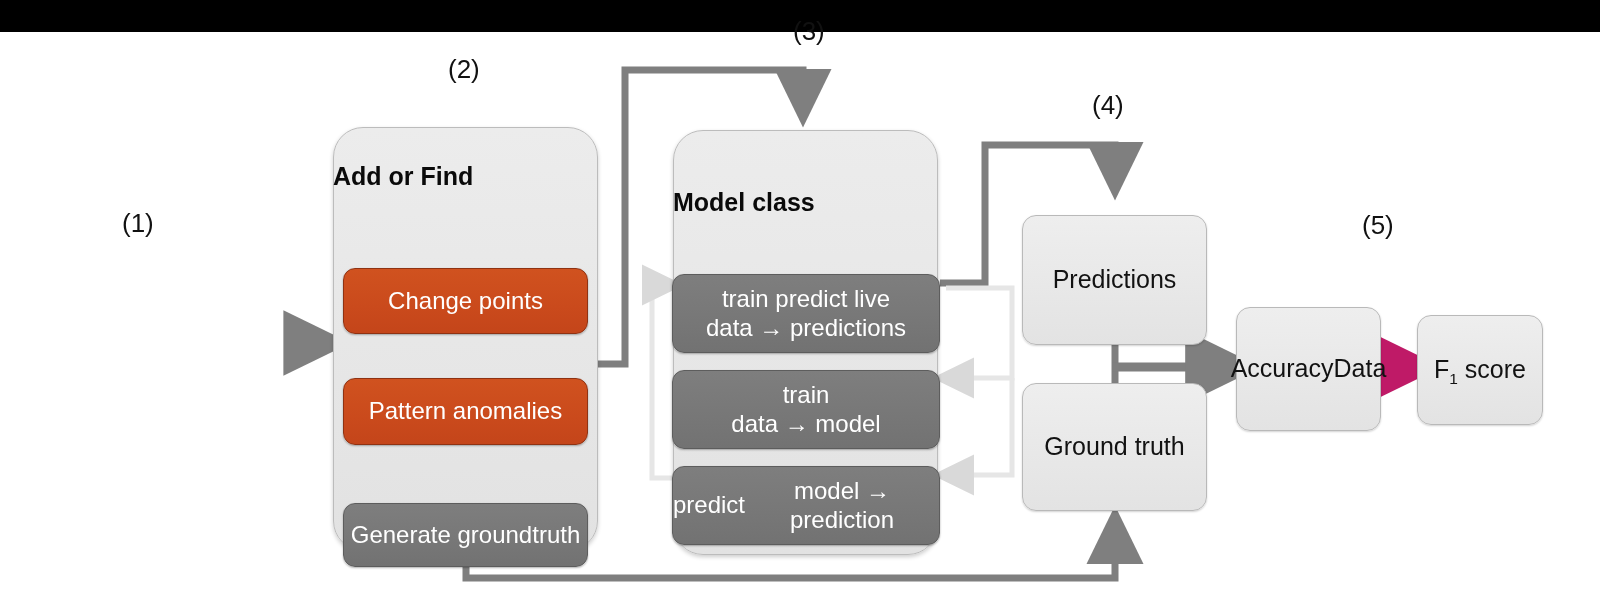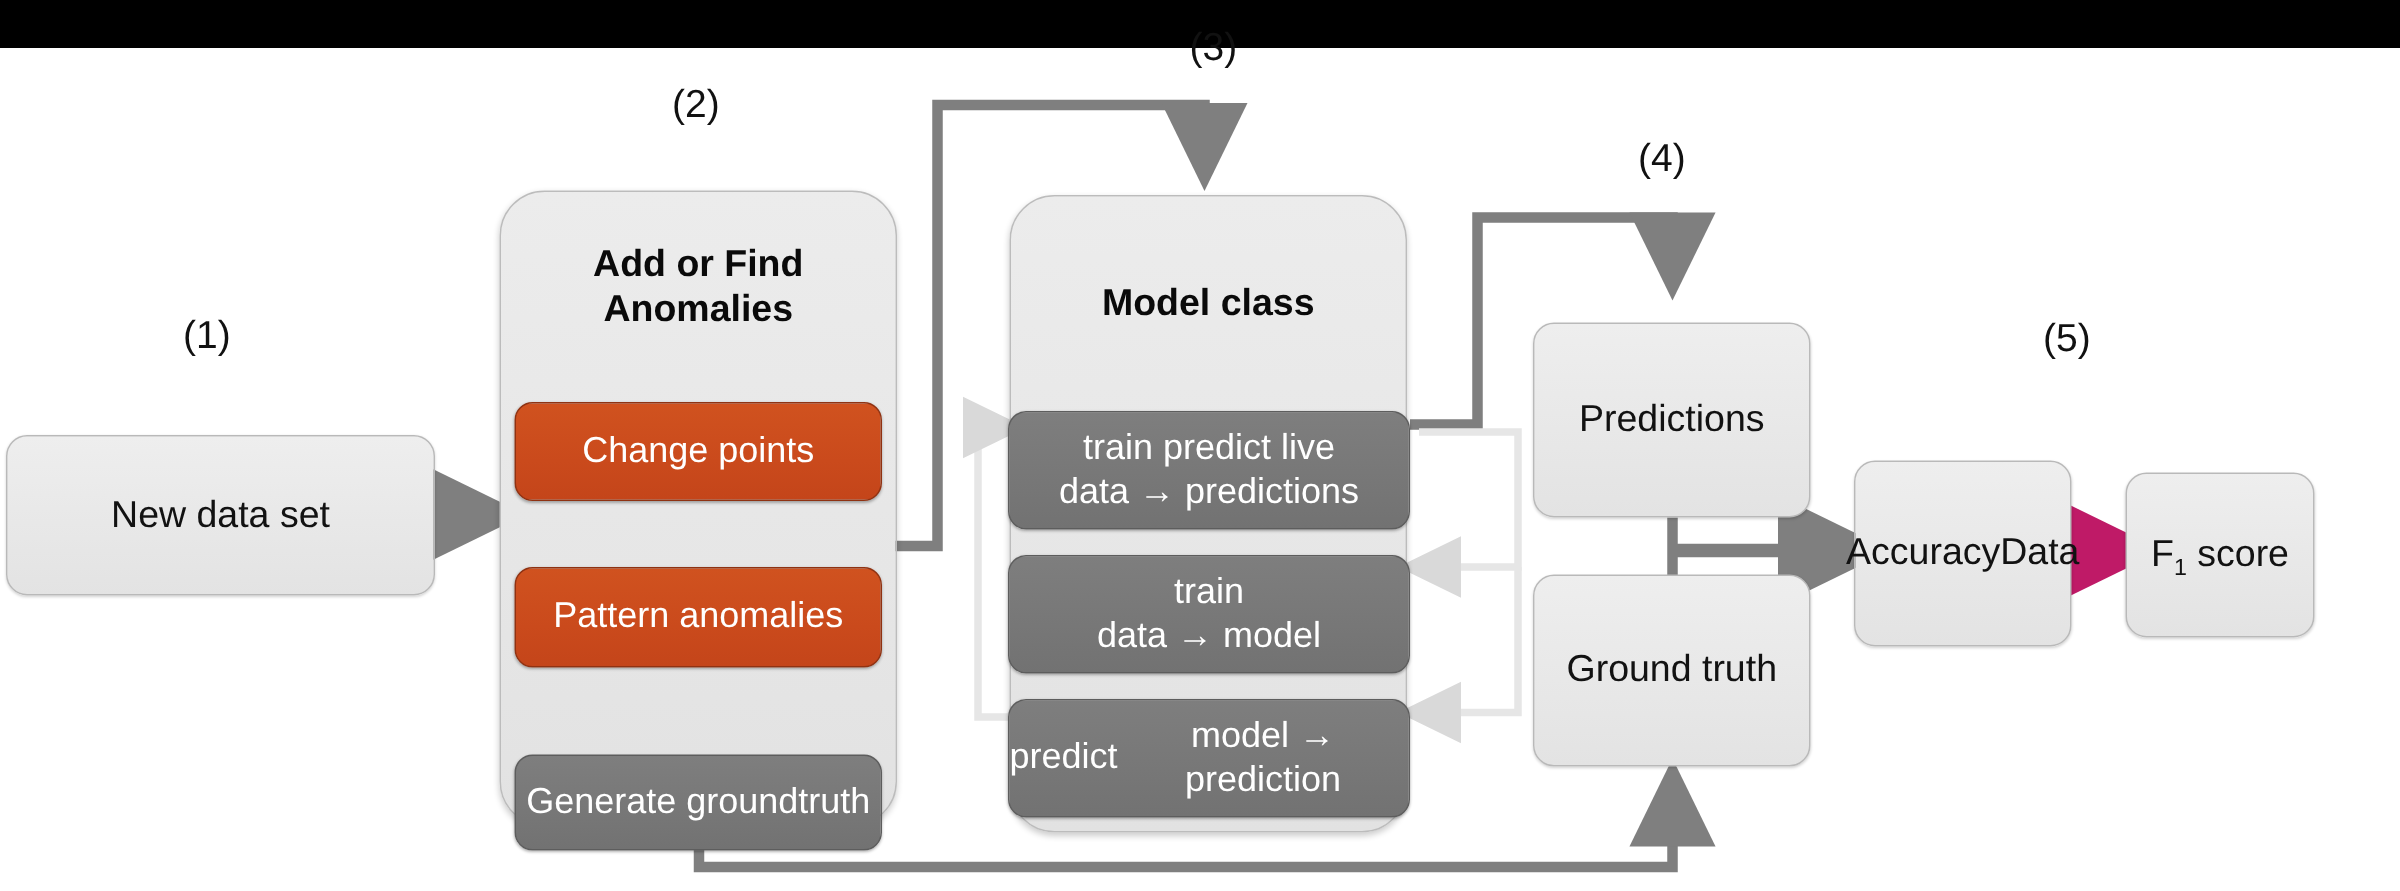--- a/index.html
+++ b/index.html
@@ -57,21 +57,21 @@
     position: absolute;
     box-sizing: border-box;
     border-radius: 30px;
     background: linear-gradient(180deg,#ececec 0%, #e7e7e7 50%, #e2e2e2 100%);
     border: 1px solid #bcbcbc;
     box-shadow: 0 2px 4px rgba(0,0,0,0.20);
   }
   .group-title {
     position: absolute;
     left: 0; right: 0;
-    text-align: center;
+    text-align: left;
     font-weight: bold;
     color: #0a0a0a;
     font-size: 25px;
     line-height: 1.18;
   }
   .chip {
     position: absolute;
     box-sizing: border-box;
     border-radius: 12px;
     display: flex;
@@ -155,28 +155,24 @@
       <path d="M466,528 L466,578 L1115,578 L1115,528" fill="none" stroke="#7f7f7f" stroke-width="7" stroke-linejoin="miter" marker-end="url(#ah-gray)"></path>
     </g>
   </svg>
 
   <div class="step-num" style="left:122px; top:208px;">(1)</div>
   <div class="step-num" style="left:448px; top:54px;">(2)</div>
   <div class="step-num" style="left:793px; top:16px;">(3)</div>
   <div class="step-num" style="left:1092px; top:90px;">(4)</div>
   <div class="step-num" style="left:1362px; top:210px;">(5)</div>
 
-  <div class="node" style="left:4px; top:290px; width:286px; height:107px;">
-    <span>New data set</span>
-  </div>
 
   <div class="group-box" style="left:333px; top:127px; width:265px; height:424px;"></div>
   <div class="group-title" style="left:333px; top:162px; width:265px;">
     <div>Add or Find</div>
-    <div>Anomalies</div>
   </div>
 
   <div class="chip orange" style="left:343px; top:235px; width:245px; height:66px;">
     <span>Change points</span>
   </div>
 
   <div class="chip orange" style="left:343px; top:345px; width:245px; height:67px;text-align:center;">
     <span>Pattern anomalies</span>
   </div>
 

